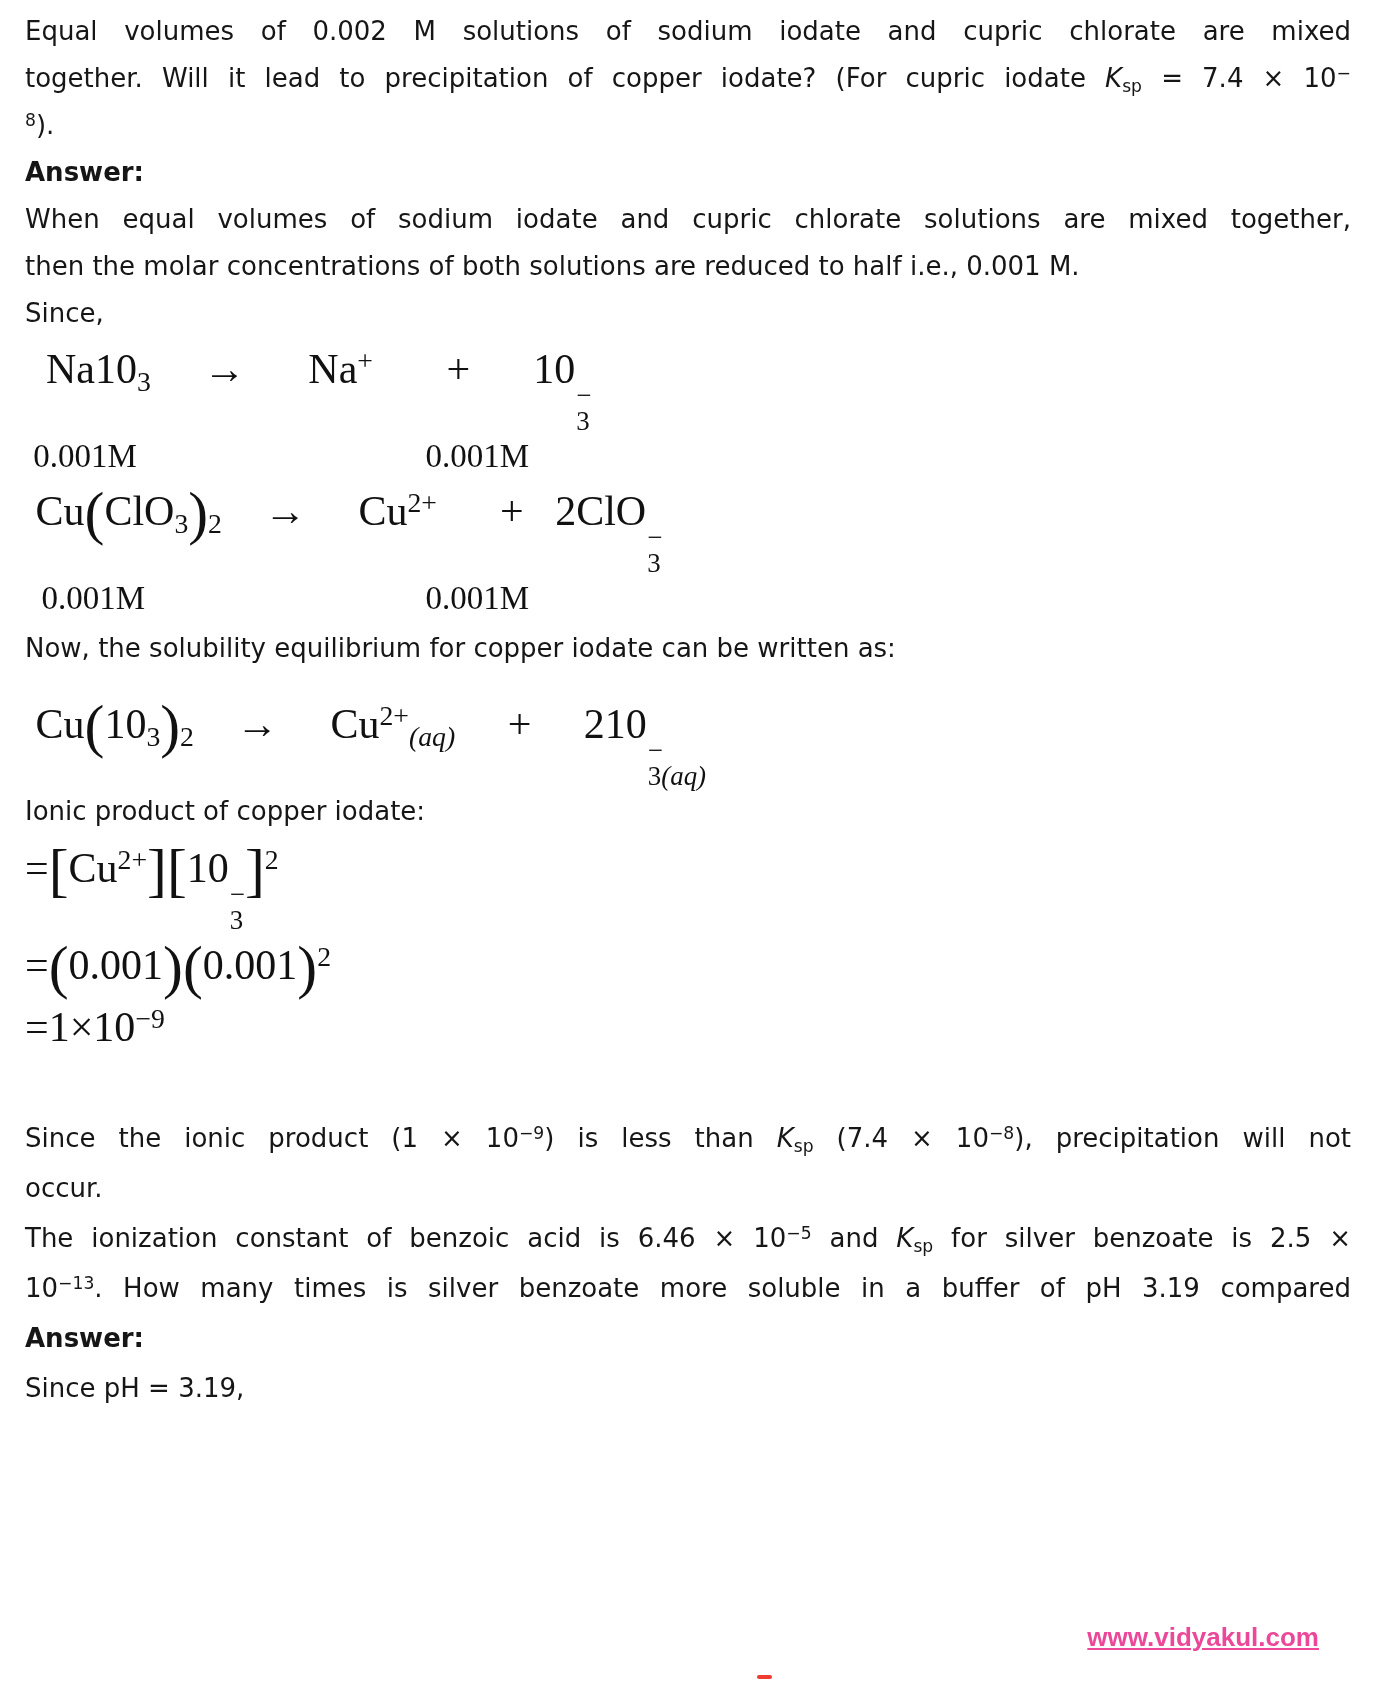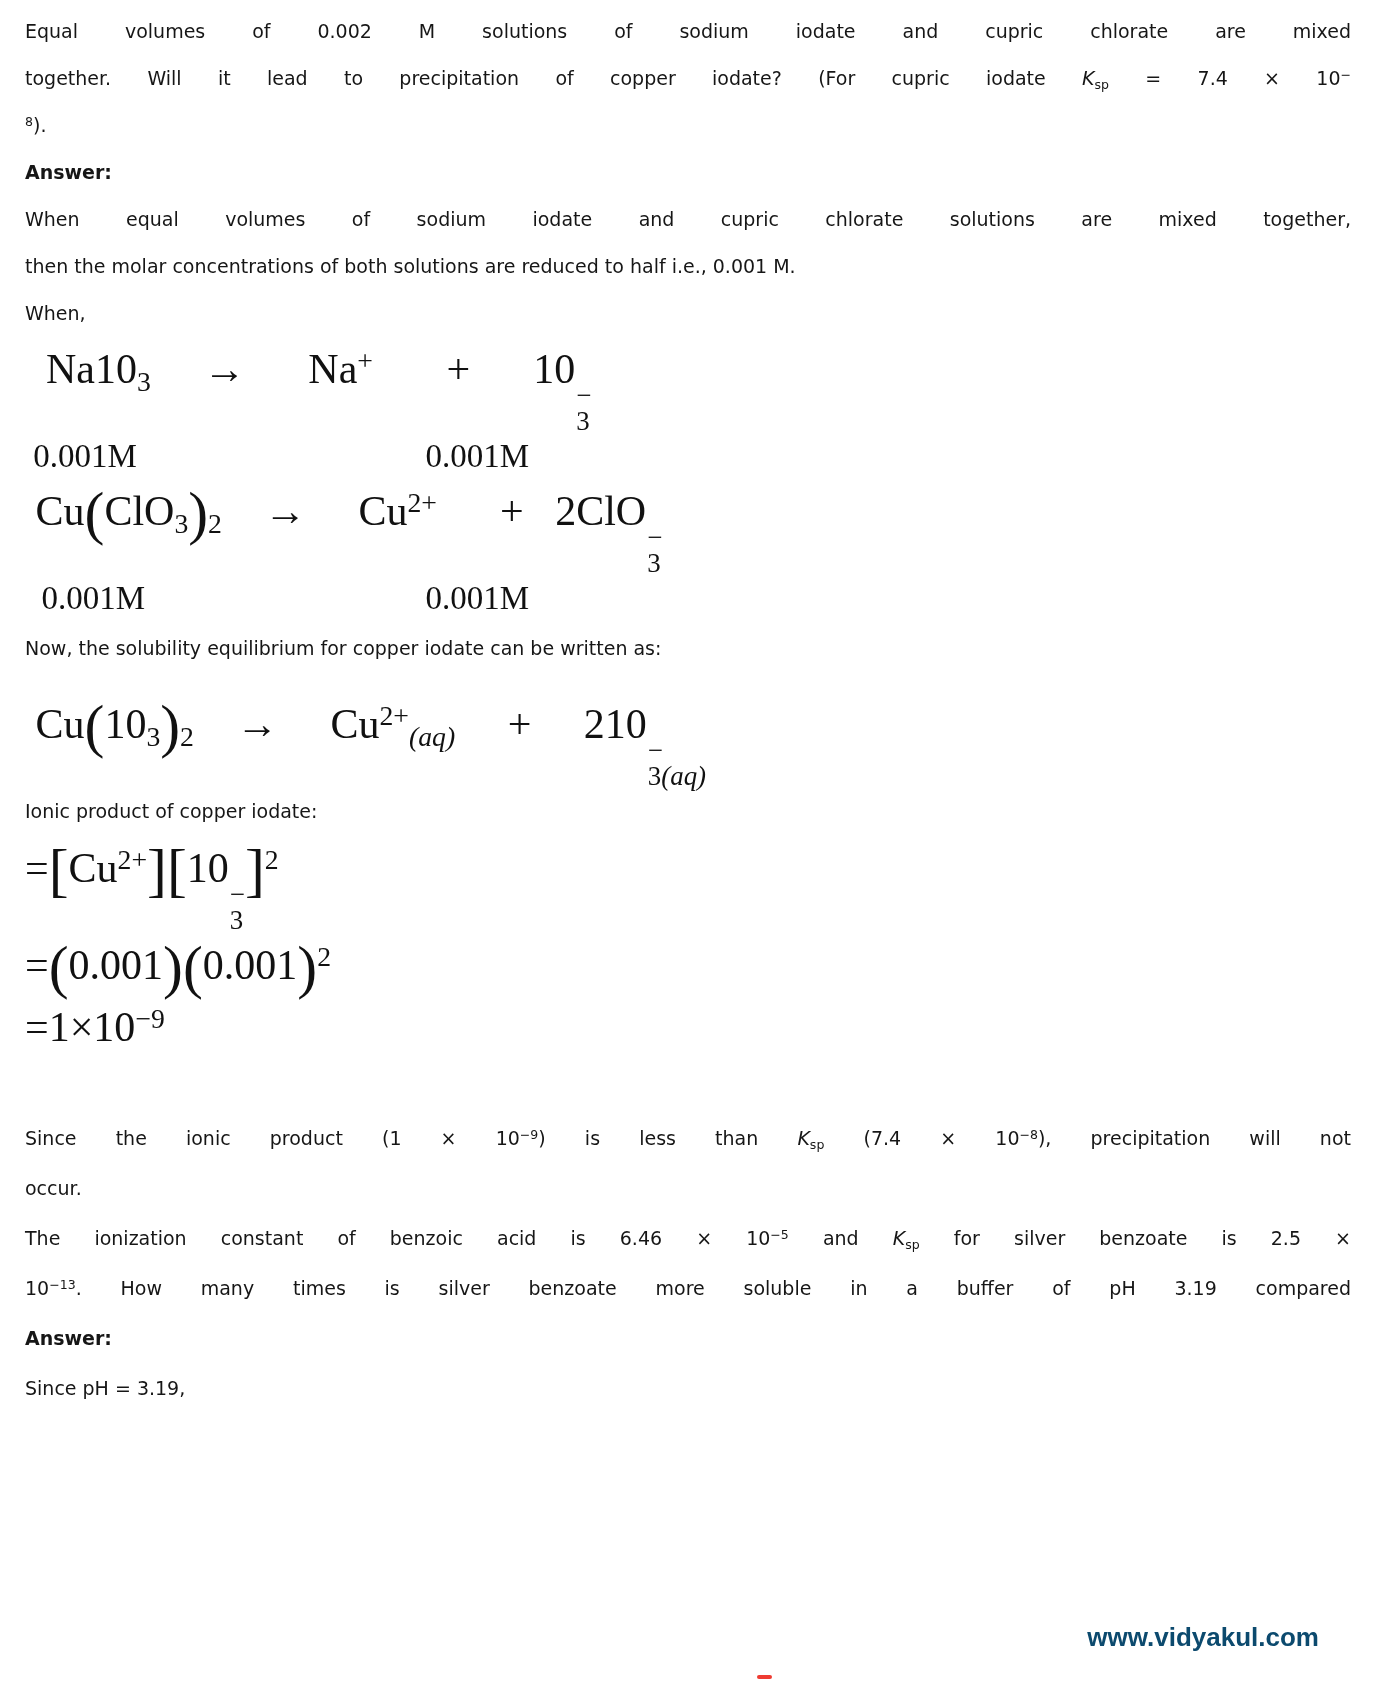--- a/index.html
+++ b/index.html
@@ -1,58 +1,58 @@
 <!DOCTYPE html>
 <html><head>
 <meta charset="utf-8">
 <style>
   html,body{margin:0;padding:0;background:#ffffff;}
   .page{position:relative;width:1375px;height:1681px;background:#ffffff;overflow:hidden;}
   .content{padding:8px 24px 0 25px;}
 
   
-  .bl{font-family:"DejaVu Sans","Liberation Sans",sans-serif;font-size:19px;line-height:47px;color:#161616;}
+  .bl{font-family:"DejaVu Sans","Liberation Sans",sans-serif;font-size:26px;line-height:47px;color:#161616;}
   .lh50{line-height:50px;}
   .jl{text-align:justify;text-align-last:justify;}
   .bold{font-weight:bold;}
   .gray{font-weight:bold;color:#878787;}
 
   
   .eq{font-family:"Liberation Serif","DejaVu Serif",serif;font-size:42px;color:#111111;white-space:pre;}
   .eq-row{line-height:52px;}
   .eq-row.tall{line-height:64px;}
   .mol-row{line-height:46px;font-size:33px;}
   .math-row{line-height:66px;}
   .math-row.short{line-height:55px;}
 
   
   .sp{font-size:66%;position:relative;top:-0.48em;line-height:0;}
   .sb{font-size:66%;position:relative;top:0.28em;line-height:0;}
   .stk{display:inline-flex;flex-direction:column;align-items:flex-start;line-height:1;vertical-align:-0.5em;margin-left:1px;}
   .stka,.stkb{font-size:64%;display:block;height:0.95em;}
   .bp{font-size:142%;vertical-align:-0.13em;}
 
-  .footer{position:absolute;top:1622px;right:56px;font-family:"Liberation Sans","DejaVu Sans",sans-serif;font-weight:bold;font-size:26px;color:#0c4a6e;cursor:pointer;}
+  .footer{position:absolute;top:1622px;right:56px;font-family:"Liberation Sans","DejaVu Sans",sans-serif;font-weight:bold;font-size:26px;color:#ec4899;text-decoration:underline;cursor:pointer;}
   .redfrag{position:absolute;left:757px;top:1675px;width:15px;height:4px;background:#ef3b32;border-radius:2px;}
 </style>
 </head>
 <body>
 
 <div class="page">
   <div class="content">
 
     <div class="bl jl">Equal volumes of 0.002 M solutions of sodium iodate and cupric chlorate are mixed</div>
     <div class="bl jl">together. Will it lead to precipitation of copper iodate? (For cupric iodate <i>K</i><span class="sb">sp</span> = 7.4 × 10<span class="sp">−</span></div>
     <div class="bl"><span class="sp">8</span>).</div>
 
     <div class="bl bold">Answer:</div>
 
     <div class="bl jl">When equal volumes of sodium iodate and cupric chlorate solutions are mixed together,</div>
     <div class="bl">then the molar concentrations of both solutions are reduced to half i.e., 0.001 M.</div>
-    <div class="bl">When,</div>
+    <div class="bl">Since,</div>
 
     <div class="eq eq-row" style="margin-top:6px;">  Na10<span class="sb">3</span>     →      Na<span class="sp">+</span>       +      10<span class="stk"><span class="stka">−</span><span class="stkb">3</span></span></div>
     <div class="eq mol-row"> 0.001M                                   0.001M</div>
     <div class="eq eq-row tall"> Cu<span class="bp">(</span>ClO<span class="sb">3</span><span class="bp">)</span><span class="sb">2</span>    →     Cu<span class="sp">2+</span>      +   2ClO<span class="stk"><span class="stka">−</span><span class="stkb">3</span></span></div>
     <div class="eq mol-row">  0.001M                                  0.001M</div>
 
     <div class="bl" style="margin-top:4px;">Now, the solubility equilibrium for copper iodate can be written as:</div>
 
     <div class="eq eq-row tall" style="margin-top:20px;"> Cu<span class="bp">(</span>10<span class="sb">3</span><span class="bp">)</span><span class="sb">2</span>    →     Cu<span class="sp">2+</span><span class="sb"><i>(aq)</i></span>     +     210<span class="stk"><span class="stka">−</span><span class="stkb">3<i>(aq)</i></span></span></div>
 

